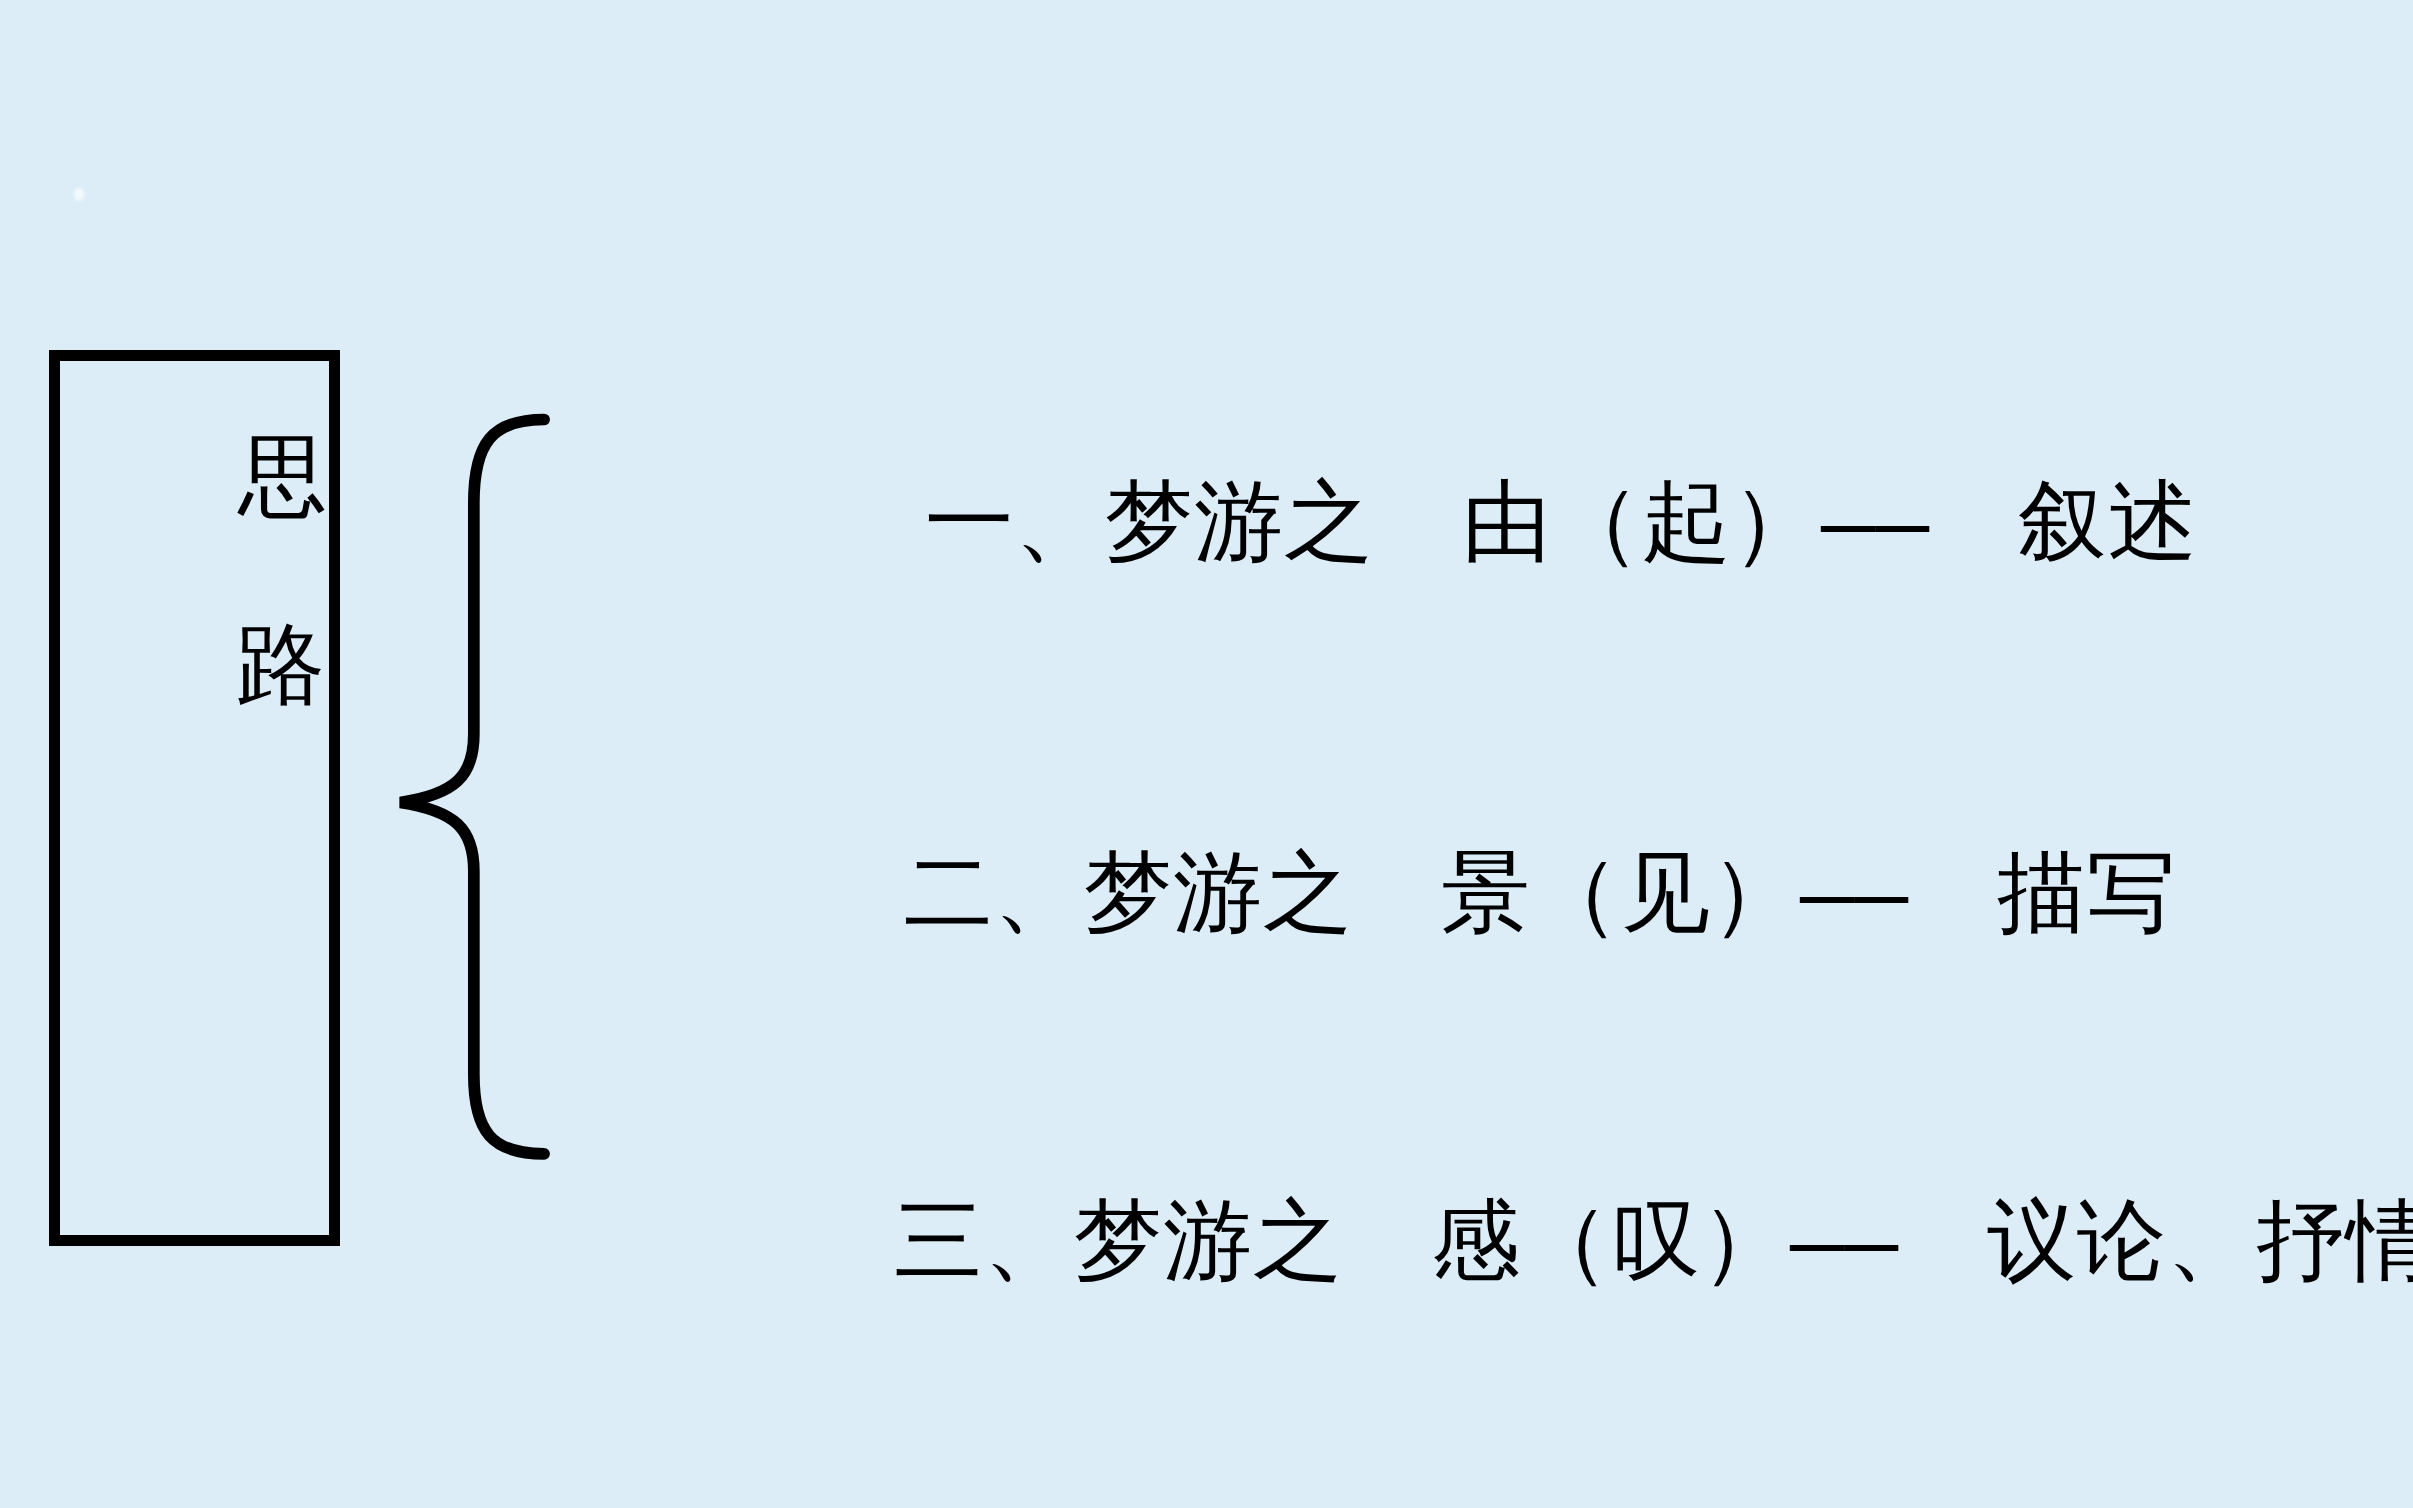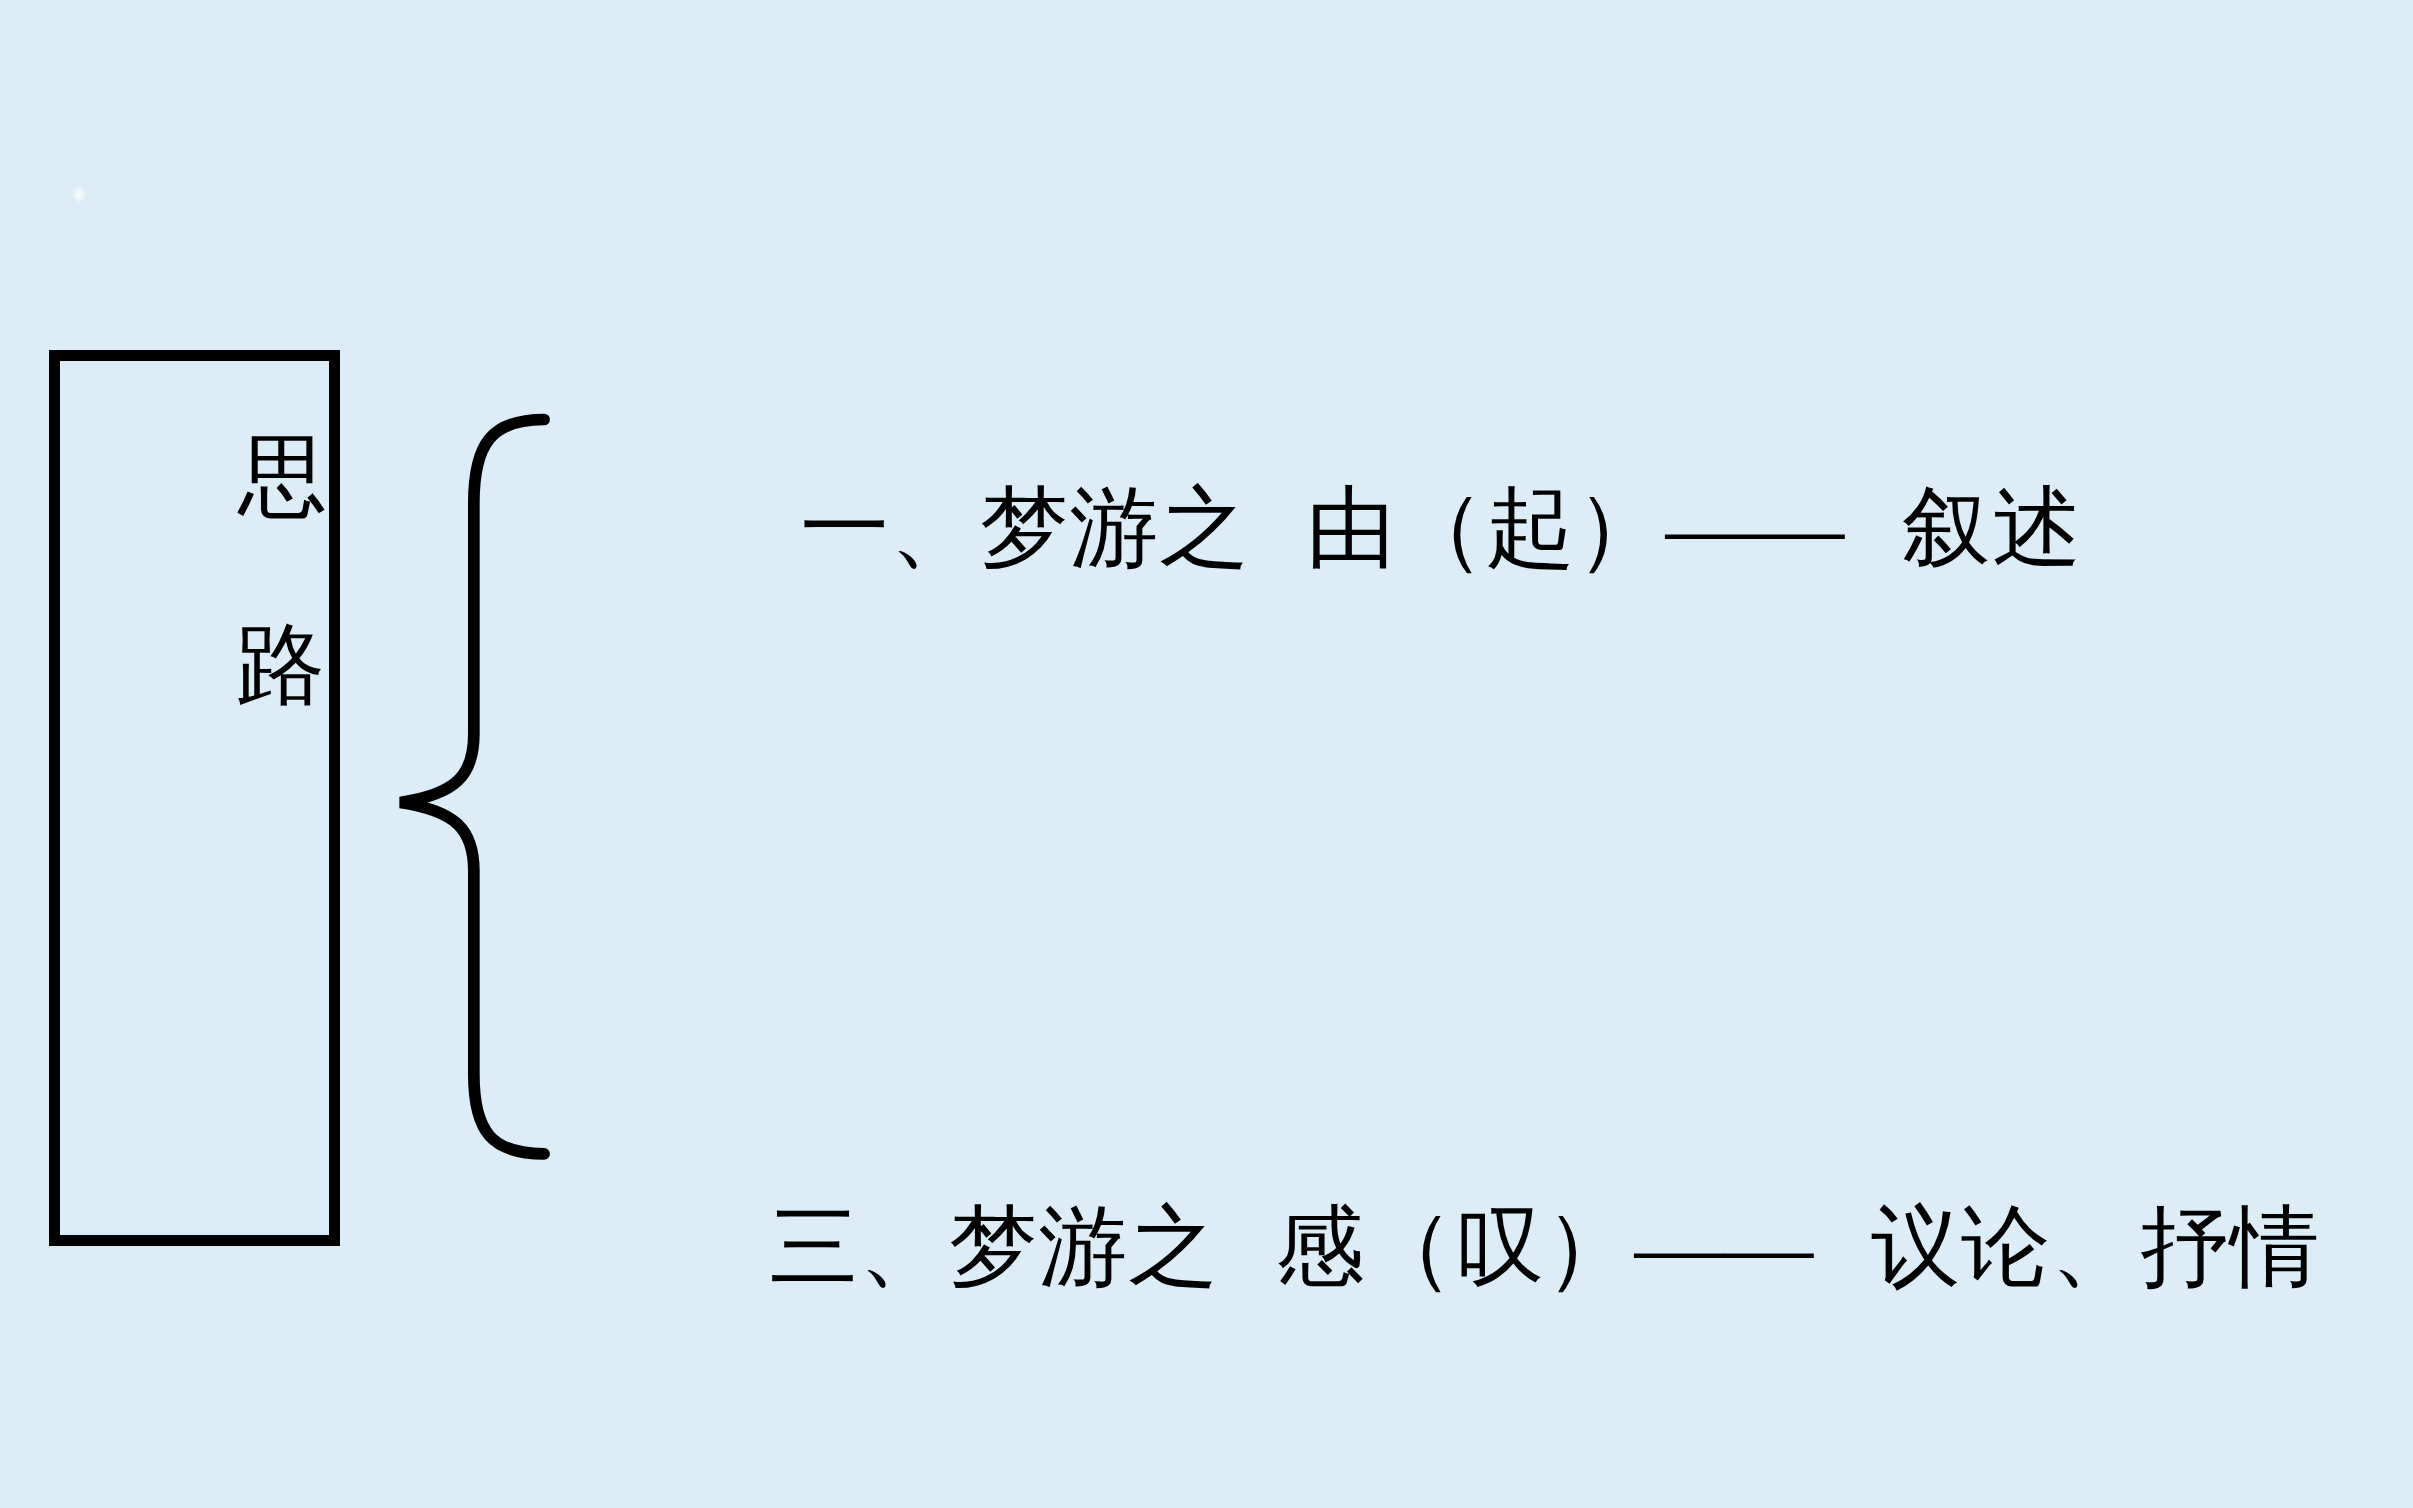--- a/index.html
+++ b/index.html
@@ -60,20 +60,21 @@
   }
   
   .line {
     position: absolute;
     font-size: 89px;
     line-height: 1.18;
     white-space: pre;
     word-spacing: 34px;
     letter-spacing: 0.8px;
     color: #000000;
+    font-family: Liberation Mono, monospace;
   }
   .line.l1 { left: 572px; top: 371px; }
   .line.l2 { left: 551px; top: 742px; }
   .line.l3 { left: 541px; top: 1090px; text-align: center; }
 </style>
 </head>
 <body>
 
 <div class="stage">
 
@@ -91,19 +92,22 @@
              C 566 926 544 948 478 958
              C 544 968 566 990 566 1040
              L 566 1283
              C 566 1352 588 1378 650 1378" fill="none" stroke="#000000" stroke-width="14" stroke-linecap="round"></path>
   </svg>
 
   <div class="line l1">
     <span>一、梦游之 由（起）—— 叙述</span>
   </div>
 
+  <div class="line l2">
+    <span>二、梦游之 景（见）—— 描写</span>
+  </div>
 
   <div class="line l3">
     <span>三、梦游之 感（叹）—— 议论、抒情</span>
   </div>
 
 </div>
 
 
 </body></html>

